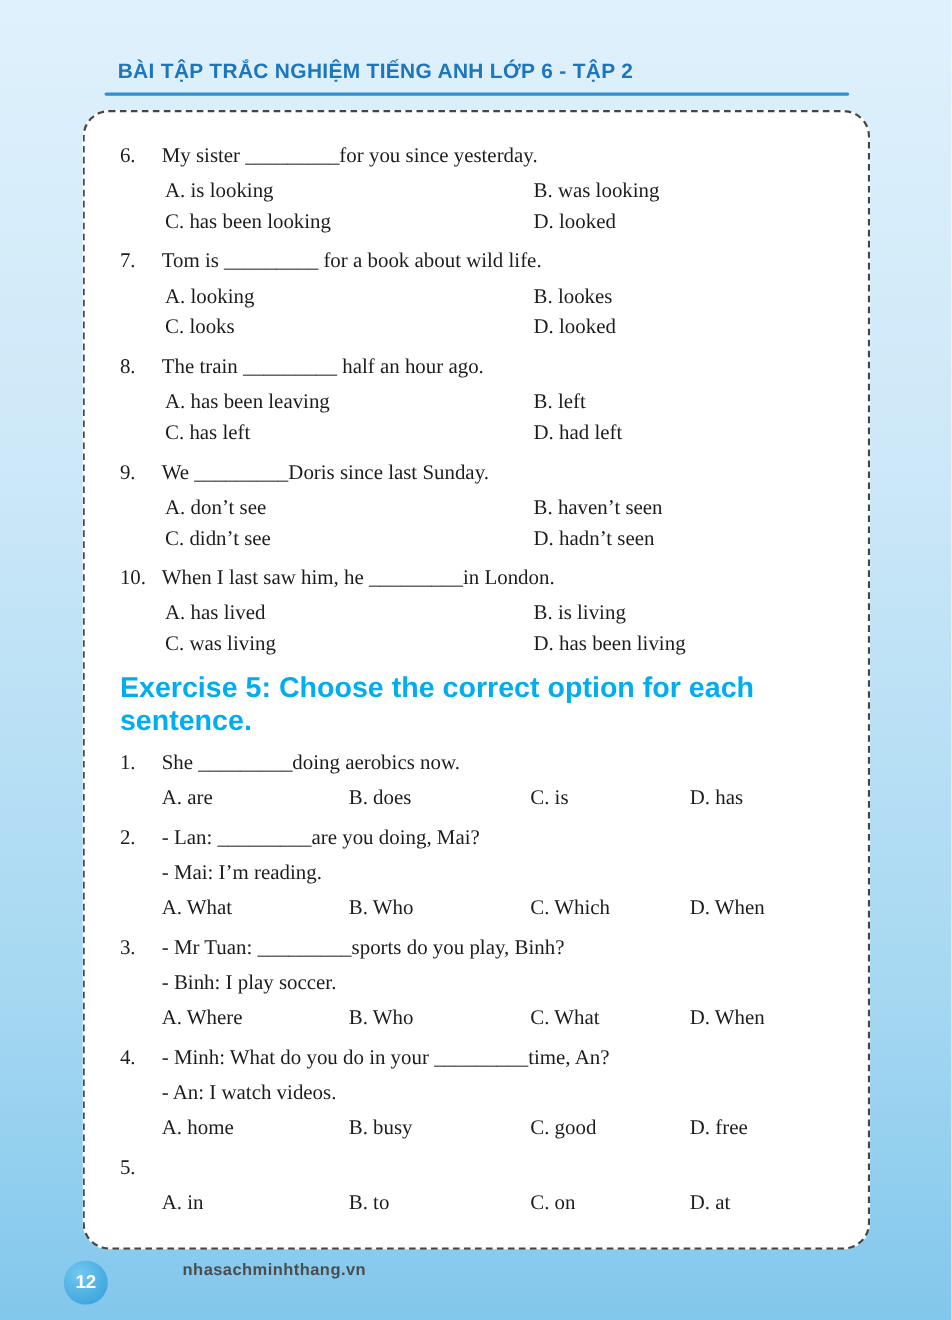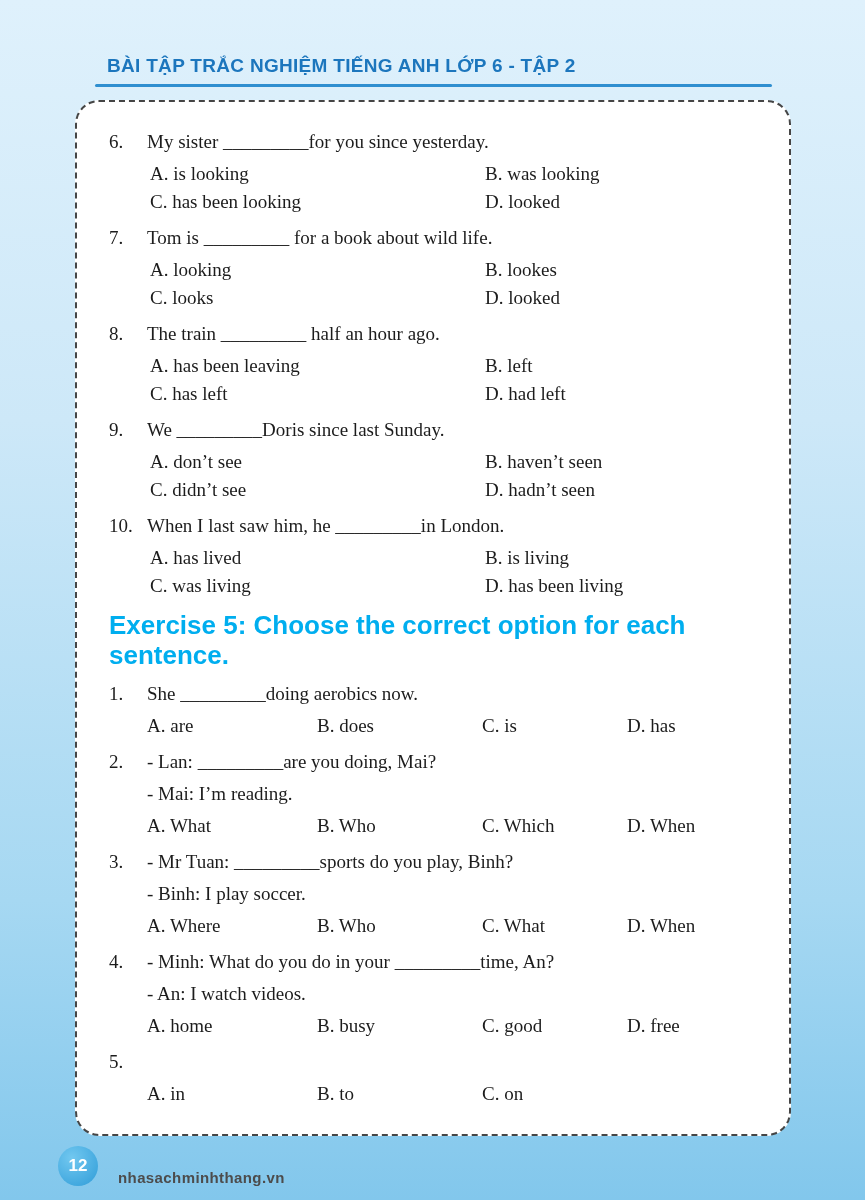--- a/index.html
+++ b/index.html
@@ -64,22 +64,23 @@
   .exercise-heading {
     font-family: "Liberation Sans", "DejaVu Sans", sans-serif;
     font-weight: bold;
     font-size: 26px;
     color: #00aeef;
     line-height: 30px;
     margin: 8px 0 8px 0;
   }
   .footer {
     display: flex;
-    align-items: flex-end;
+    align-items: flex-start;
     margin: 10px 0 0 58px;
+    gap: 48px;
   }
   .page-number {
     width: 40px;
     height: 40px;
     border-radius: 50%;
     background: radial-gradient(circle at 35% 30%, #72c8f0, #2f9cd8);
     color: #ffffff;
     font-family: "Liberation Sans", "DejaVu Sans", sans-serif;
     font-weight: bold;
     font-size: 17px;
@@ -230,20 +231,21 @@
           </div>
         </div>
         <div class="question">
           <div class="q-line">
             <span class="q-num">5.</span>
           </div>
           <div class="options cols-4">
             <div class="option">A. in</div>
             <div class="option">B. to</div>
             <div class="option">C. on</div>
+            <div class="option">D. at</div>
           </div>
         </div>
       </div>
   </div>
 
   <div class="footer">
     <div class="page-number">12</div>
     <div class="site">nhasachminhthang.vn</div>
   </div>
 

